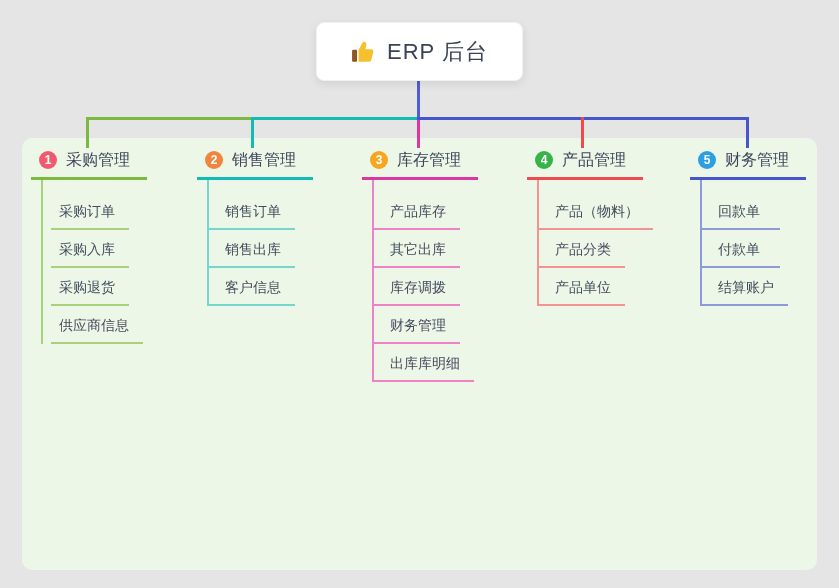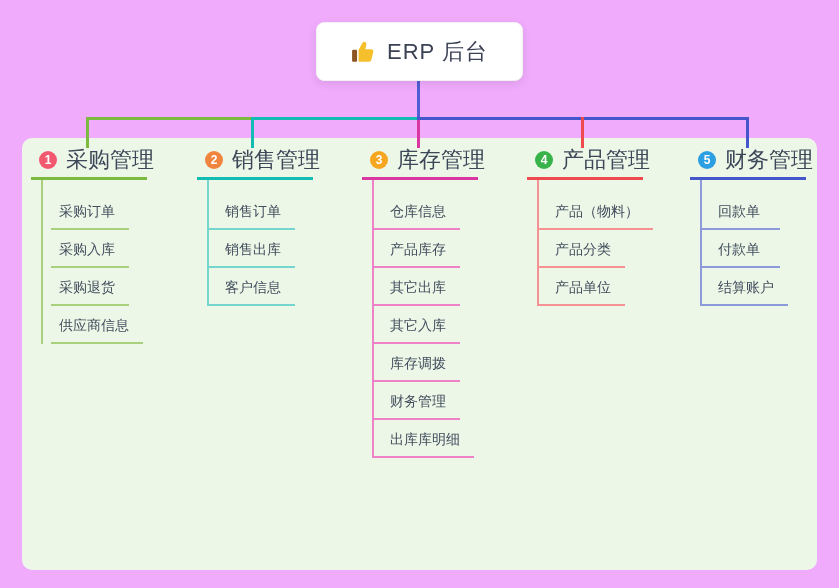--- a/index.html
+++ b/index.html
@@ -1,16 +1,16 @@
 <!DOCTYPE html>
 <html><head>
 <meta charset="utf-8">
 <style>
   html,body{margin:0;padding:0;background:#ffffff;font-family:"Liberation Sans","DejaVu Sans",sans-serif;}
-  .stage{position:relative;width:839px;height:588px;background:#f0abfc;overflow:hidden;}
+  .stage{position:relative;width:839px;height:588px;background:#e5e5e5;overflow:hidden;}
 
   
   .panel{position:absolute;left:22px;top:138px;width:795px;height:432px;background:#edf7e8;border-radius:10px;z-index:0;}
 
   
   .root-node{position:absolute;left:316px;top:22px;width:207px;height:59px;background:#ffffff;border:1px solid #f1f1f1;border-radius:8px;box-shadow:0 3px 10px rgba(0,0,0,0.09);display:flex;align-items:center;justify-content:center;gap:10px;z-index:3;box-sizing:border-box;}
   .root-label{font-size:22px;color:#3a4254;letter-spacing:1px;}
   .thumb-icon{width:26px;height:26px;display:inline-block;}
 
   
@@ -22,21 +22,21 @@
   .c-drop-g {left:86px; top:117px;width:3px;height:31px;background:#7cb93f;}
   .c-drop-t {left:251px;top:117px;width:3px;height:31px;background:#13bcb2;}
   .c-drop-m {left:417px;top:120px;width:3px;height:28px;background:#d8389f;}
   .c-drop-r {left:581px;top:117px;width:3px;height:31px;background:#ef4a4d;}
   .c-drop-b {left:746px;top:117px;width:3px;height:31px;background:#4556cd;}
 
   
   .branch{position:absolute;top:148px;z-index:2;width:max-content;}
   .branch-head{display:flex;align-items:center;gap:9px;box-sizing:border-box;height:32px;width:116px;padding:0 0 5px 8px;border-bottom:3px solid;}
   .badge{width:18px;height:18px;border-radius:50%;color:#ffffff;font-size:12px;font-weight:bold;display:flex;align-items:center;justify-content:center;flex:0 0 18px;}
-  .branch-title{font-size:22px;color:#3c4758;font-weight:500;white-space:nowrap;text-align:center;}
+  .branch-title{font-size:16px;color:#3c4758;font-weight:500;white-space:nowrap;text-align:center;}
   .children{margin-left:10px;border-left:2px solid;width:max-content;}
   .item{box-sizing:border-box;height:38px;display:flex;align-items:flex-end;padding:0 14px 7px 16px;border-bottom:2px solid;width:max-content;min-width:78px;}
   .item:first-child{height:50px;}
   .item span{font-size:14px;color:#414d5c;white-space:nowrap;}
 
   .b1 .branch-head{border-color:#7cb93f;} .b1 .badge{background:#f2596f;} .b1 .children,.b1 .item{border-color:#a9d07b;padding-left:8px;}
   .b2 .branch-head{border-color:#13bcb2;} .b2 .badge{background:#f0853f;} .b2 .children,.b2 .item{border-color:#74d6cd;}
   .b3 .branch-head{border-color:#d8389f;} .b3 .badge{background:#f6a61f;} .b3 .children,.b3 .item{border-color:#ef82c6;}
   .b4 .branch-head{border-color:#ef4a4d;} .b4 .badge{background:#37b34a;} .b4 .children,.b4 .item{border-color:#f79294;}
   .b5 .branch-head{border-color:#4556cd;} .b5 .badge{background:#2b9fe2;} .b5 .children,.b5 .item{border-color:#8d9ad9;}
@@ -109,30 +109,24 @@
     </div>
   </div>
 
   <div class="branch b3">
     <div class="branch-head">
       <span class="badge">3</span>
       <span class="branch-title">库存管理</span>
     </div>
     <div class="children">
       <div class="item">
-          <span>仓库信息</span>
-        </div>
-      <div class="item">
           <span>产品库存</span>
         </div>
       <div class="item">
           <span>其它出库</span>
-        </div>
-      <div class="item">
-          <span>其它入库</span>
         </div>
       <div class="item">
           <span>库存调拨</span>
         </div>
       <div class="item">
           <span>财务管理</span>
         </div>
       <div class="item">
           <span>出库库明细</span>
         </div>

